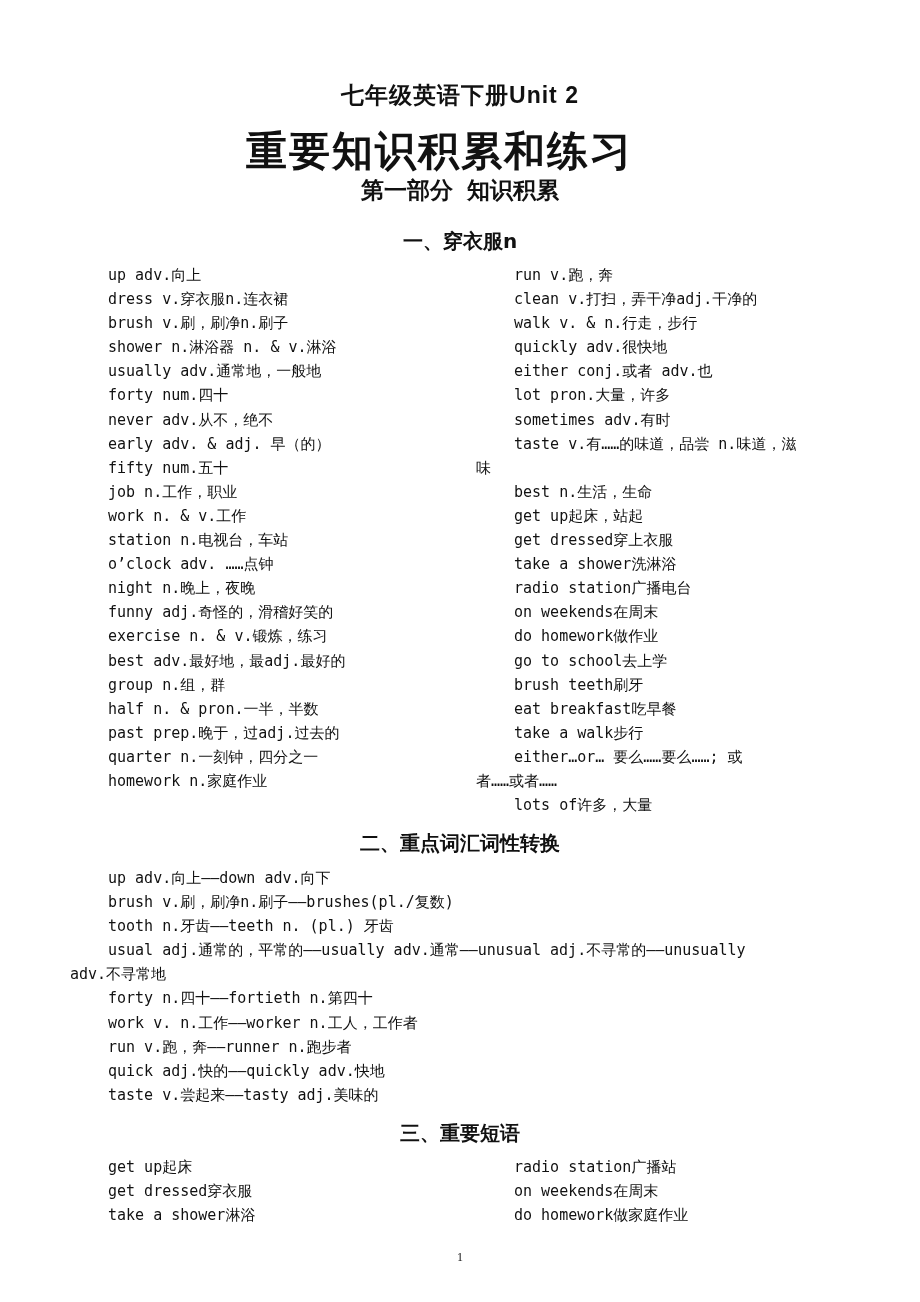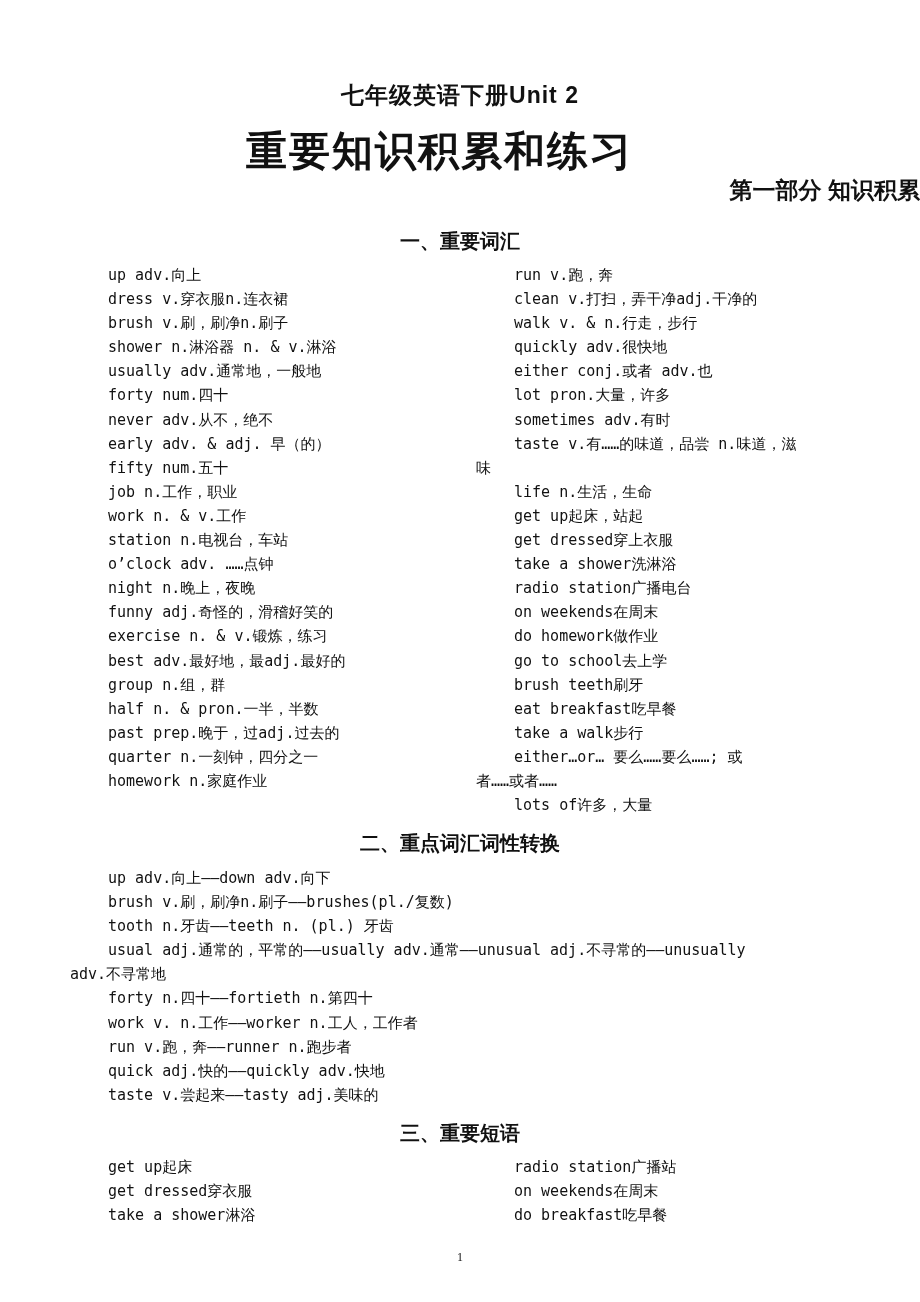--- a/index.html
+++ b/index.html
@@ -2,43 +2,43 @@
 <html><head>
 <meta charset="utf-8">
 <style>
   html, body { margin: 0; padding: 0; background: #ffffff; }
   body { width: 920px; height: 1302px; position: relative; overflow: hidden; color: #111; }
   .page { position: absolute; left: 0; top: 0; width: 920px; height: 1302px; background: #fff; }
   .title1 { position: absolute; top: 80px; left: 0; width: 920px; text-align: center;
     font-family: Liberation Sans, sans-serif; font-weight: bold; font-size: 23px; letter-spacing: 1px; }
   .title2 { position: absolute; top: 124px; left: 0; width: 879px; text-align: center;
     font-family: "DejaVu Sans", sans-serif; font-weight: bold; font-size: 41px; letter-spacing: 2px; }
-  .title3 { position: absolute; top: 175px; left: 0; width: 920px; text-align: right;
-    font-family: Liberation Sans, sans-serif; font-weight: bold; font-size: 23px; }
+  .title3 { position: absolute; top: 175px; left: 0; width: 920px; text-align: center;
+    font-family: Liberation Mono, monospace; font-weight: bold; font-size: 23px; }
   .sec-h { position: absolute; left: 0; width: 920px; text-align: center;
     font-family: "DejaVu Sans", sans-serif; font-weight: bold; font-size: 20px; }
   .col { position: absolute; font-family: "DejaVu Sans Mono", "Liberation Mono", monospace; font-size: 15px; }
   .row { height: 24.1px; line-height: 24.1px; white-space: nowrap; }
   .row.wrap2 { height: 48.2px; }
   .row .cont { display: block; margin-left: -38px; }
   .full { position: absolute; left: 70px; width: 800px; font-family: "DejaVu Sans Mono", "Liberation Mono", monospace; font-size: 15px; }
   .full .row { padding-left: 38px; }
   .full .row .cont { margin-left: -38px; }
   .pagenum { position: absolute; top: 1250px; left: 0; width: 920px; text-align: center;
     font-family: "Liberation Serif", serif; font-size: 12px; }
 </style>
 </head>
 <body>
 
 <div class="page">
   <div class="title1">七年级英语下册Unit 2</div>
   <div class="title2">重要知识积累和练习</div>
   <div class="title3">第一部分 知识积累</div>
 
-  <div class="sec-h" style="top:228px;">一、重要词汇</div>
+  <div class="sec-h" style="top:228px;">一、穿衣服n</div>
 
   <div class="col" style="left:108px; top:263px; width:370px;">
     <div class="row">up adv.向上</div>
     <div class="row">dress v.穿衣服n.连衣裙</div>
     <div class="row">brush v.刷，刷净n.刷子</div>
     <div class="row">shower n.淋浴器 n. &amp; v.淋浴</div>
     <div class="row">usually adv.通常地，一般地</div>
     <div class="row">forty num.四十</div>
     <div class="row">never adv.从不，绝不</div>
     <div class="row">early adv. &amp; adj. 早（的）</div>
@@ -63,21 +63,21 @@
     <div class="row">clean v.打扫，弄干净adj.干净的</div>
     <div class="row">walk v. &amp; n.行走，步行</div>
     <div class="row">quickly adv.很快地</div>
     <div class="row">either conj.或者 adv.也</div>
     <div class="row">lot pron.大量，许多</div>
     <div class="row">sometimes adv.有时</div>
     <div class="row wrap2">
       <span style="display:block;">taste v.有……的味道，品尝 n.味道，滋</span>
       <span class="cont">味</span>
     </div>
-    <div class="row">life n.生活，生命</div>
+    <div class="row">best n.生活，生命</div>
     <div class="row">get up起床，站起</div>
     <div class="row">get dressed穿上衣服</div>
     <div class="row">take a shower洗淋浴</div>
     <div class="row">radio station广播电台</div>
     <div class="row">on weekends在周末</div>
     <div class="row">do homework做作业</div>
     <div class="row">go to school去上学</div>
     <div class="row">brush teeth刷牙</div>
     <div class="row">eat breakfast吃早餐</div>
     <div class="row">take a walk步行</div>
@@ -108,17 +108,17 @@
   <div class="sec-h" style="top:1120px;text-align:center;">三、重要短语</div>
 
   <div class="col" style="left:108px; top:1155px; width:370px;">
     <div class="row">get up起床</div>
     <div class="row">get dressed穿衣服</div>
     <div class="row">take a shower淋浴</div>
   </div>
   <div class="col" style="left:514px; top:1155px; width:360px;">
     <div class="row">radio station广播站</div>
     <div class="row">on weekends在周末</div>
-    <div class="row">do breakfast吃早餐</div>
+    <div class="row">do homework做家庭作业</div>
   </div>
 
   <div class="pagenum">1</div>
 </div>
 
 </body></html>

